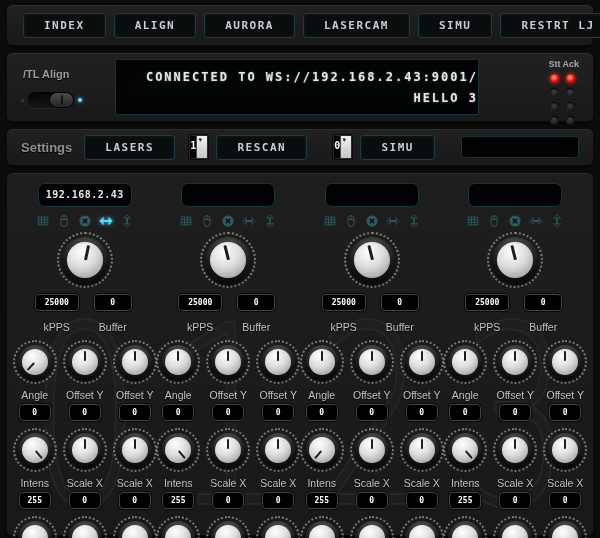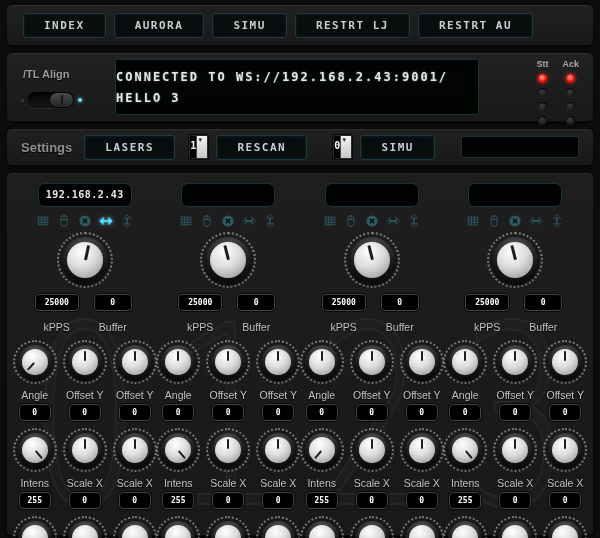--- a/index.html
+++ b/index.html
@@ -18,25 +18,25 @@
   .toggle-row{display:flex;align-items:center;gap:4px;margin-left:2px;}
   .dot-l{width:3px;height:3px;border-radius:50%;background:#3c3c3c;}
   .dot-r{width:4px;height:4px;border-radius:50%;background:#6fe3ff;box-shadow:0 0 4px #3ec9f0;}
   .toggle-track{width:46px;height:16px;border-radius:8px;background:linear-gradient(#050505,#161616);
        box-shadow:inset 0 1px 3px #000,0 1px 0 #2b2b2b;position:relative;cursor:pointer;}
   .toggle-handle{position:absolute;right:1px;top:1px;width:23px;height:14px;border-radius:7px;
        background:linear-gradient(#4a4a4a,#262626);box-shadow:0 1px 2px #000;}
   .toggle-handle::after{content:"";position:absolute;left:50%;top:2px;bottom:2px;width:2px;margin-left:-1px;
        background:#141414;border-radius:1px;}
   .screen{width:362px;height:54px;margin-left:4px;background:#020405;border:1px solid #14343a;border-radius:2px;
-       box-shadow:inset 0 0 12px rgba(0,0,0,.95);display:flex;flex-direction:column;align-items:flex-start;
+       box-shadow:inset 0 0 12px rgba(0,0,0,.95);display:flex;flex-direction:column;align-items:flex-end;
        justify-content:center;gap:7px;}
   .screen .ln{font:bold 12px "DejaVu Sans Mono",monospace;letter-spacing:2px;color:#e4e8e8;
        text-shadow:0 0 2px rgba(210,235,235,.45);white-space:nowrap;}
-  .leds{position:absolute;right:14px;top:6px;display:flex;gap:14px;}
+  .leds{position:absolute;right:14px;top:6px;display:flex;gap:2px;}
   .led-col{text-align:center;}
   .led-hdr{font-size:9px;font-weight:bold;color:#a7abac;margin-bottom:1px;}
   .led{width:9px;height:9px;border-radius:50%;margin:5px auto 0;}
   .led.off{background:radial-gradient(circle at 40% 35%,#3d3d3d,#181818 75%);box-shadow:inset 0 1px 1px #000;}
   .led.on{background:radial-gradient(circle at 45% 40%,#ffb3a6,#ff2015 45%,#6e0300 95%);box-shadow:0 0 4px rgba(255,45,25,.9);}
   
   .settings{height:36px;display:flex;align-items:center;padding:0 14px;}
   .settings-label{font-size:13px;font-weight:bold;color:#8e8e8e;text-shadow:0 1px 1px #000;width:68px;}
   .sel{display:flex;width:36px;height:22px;background:#000;border:1px solid #2a2a2a;border-radius:2px;
        box-shadow:0 0 0 1px #0a0a0a;cursor:pointer;}
@@ -88,21 +88,23 @@
   .krow{display:flex;justify-content:center;gap:8px;margin-top:12px;}
   .kcol{width:42px;text-align:center;}
   .kcol .vbox{margin-top:2px;min-width:24px;}
   .klabel.red{color:#d6bebe;}  .klabel.green{color:#becdbc;}  .klabel.blue{color:#c0c4d8;}
 </style>
 </head>
 <body>
 
 <div class="panel nav">
   <button class="btn">INDEX</button>
+  <button class="btn">ALIGN</button>
   <button class="btn">AURORA</button>
+  <button class="btn">LASERCAM</button>
   <button class="btn">SIMU</button>
   <button class="btn">RESTRT LJ</button>
   <button class="btn">RESTRT AU</button>
 </div>
 
 <div class="panel status">
   <div class="tl-block">
     <div class="tl-label">/TL Align</div>
     <div class="toggle-row">
       <span class="dot-l"></span>

